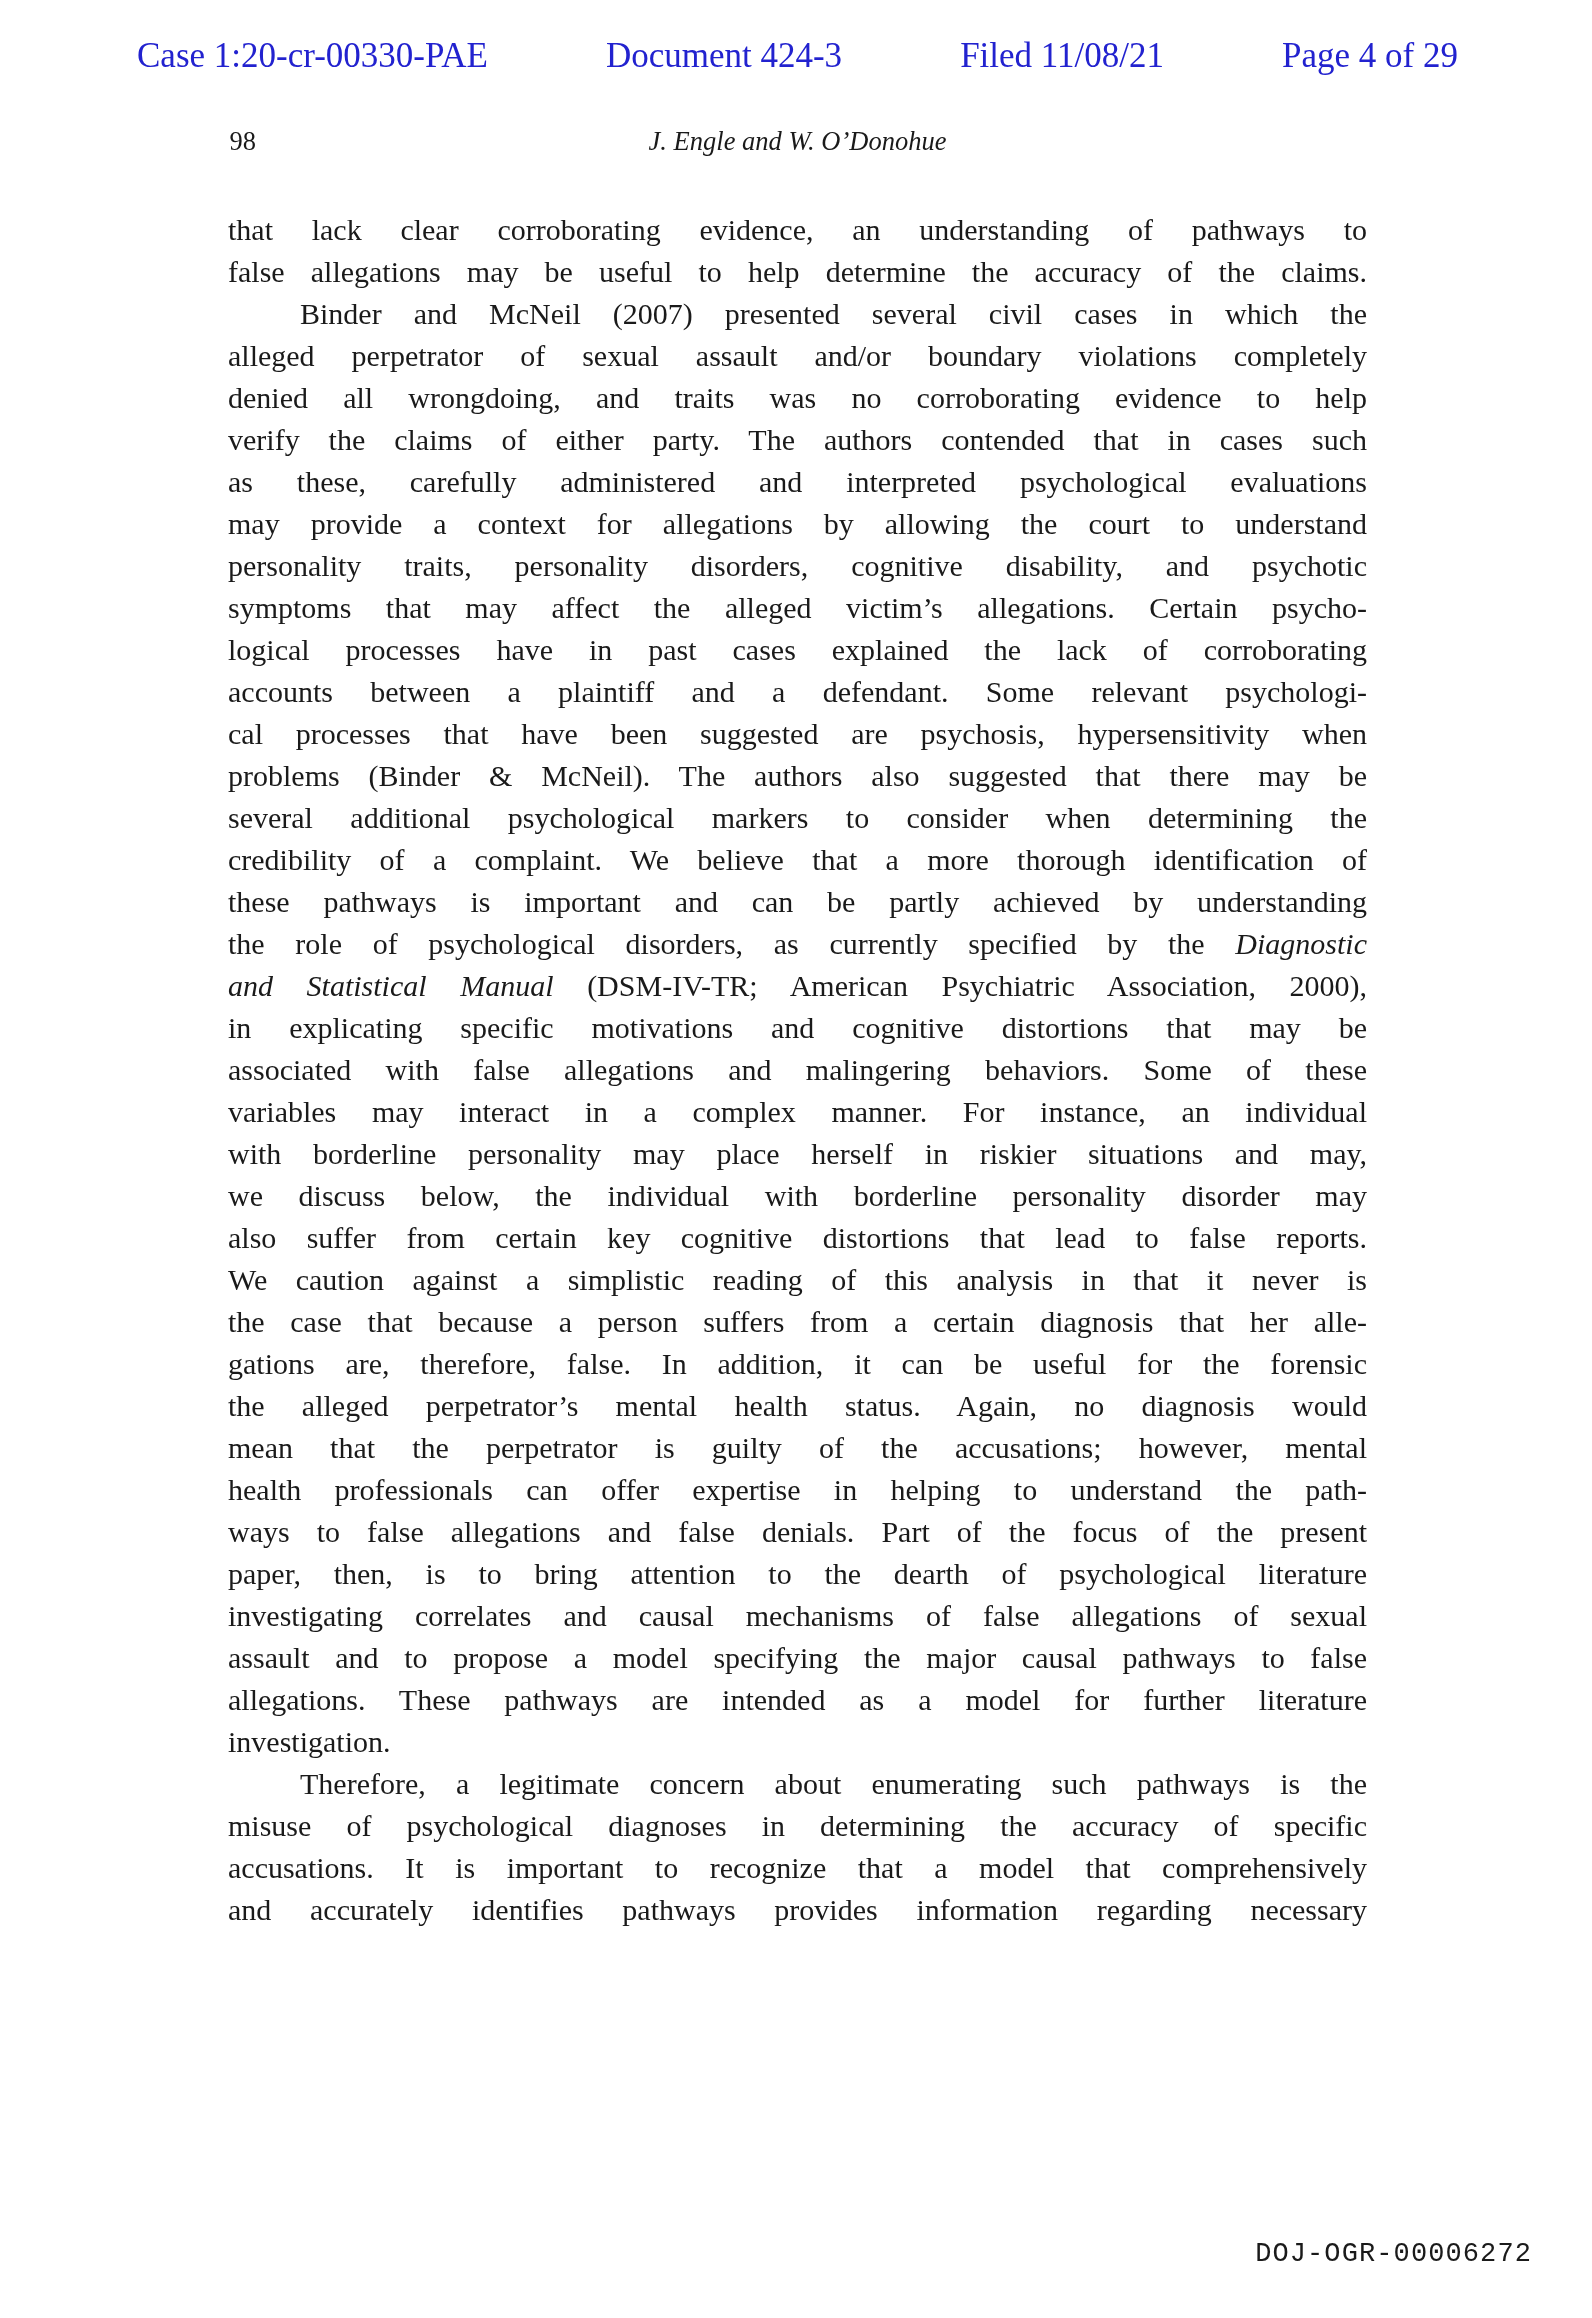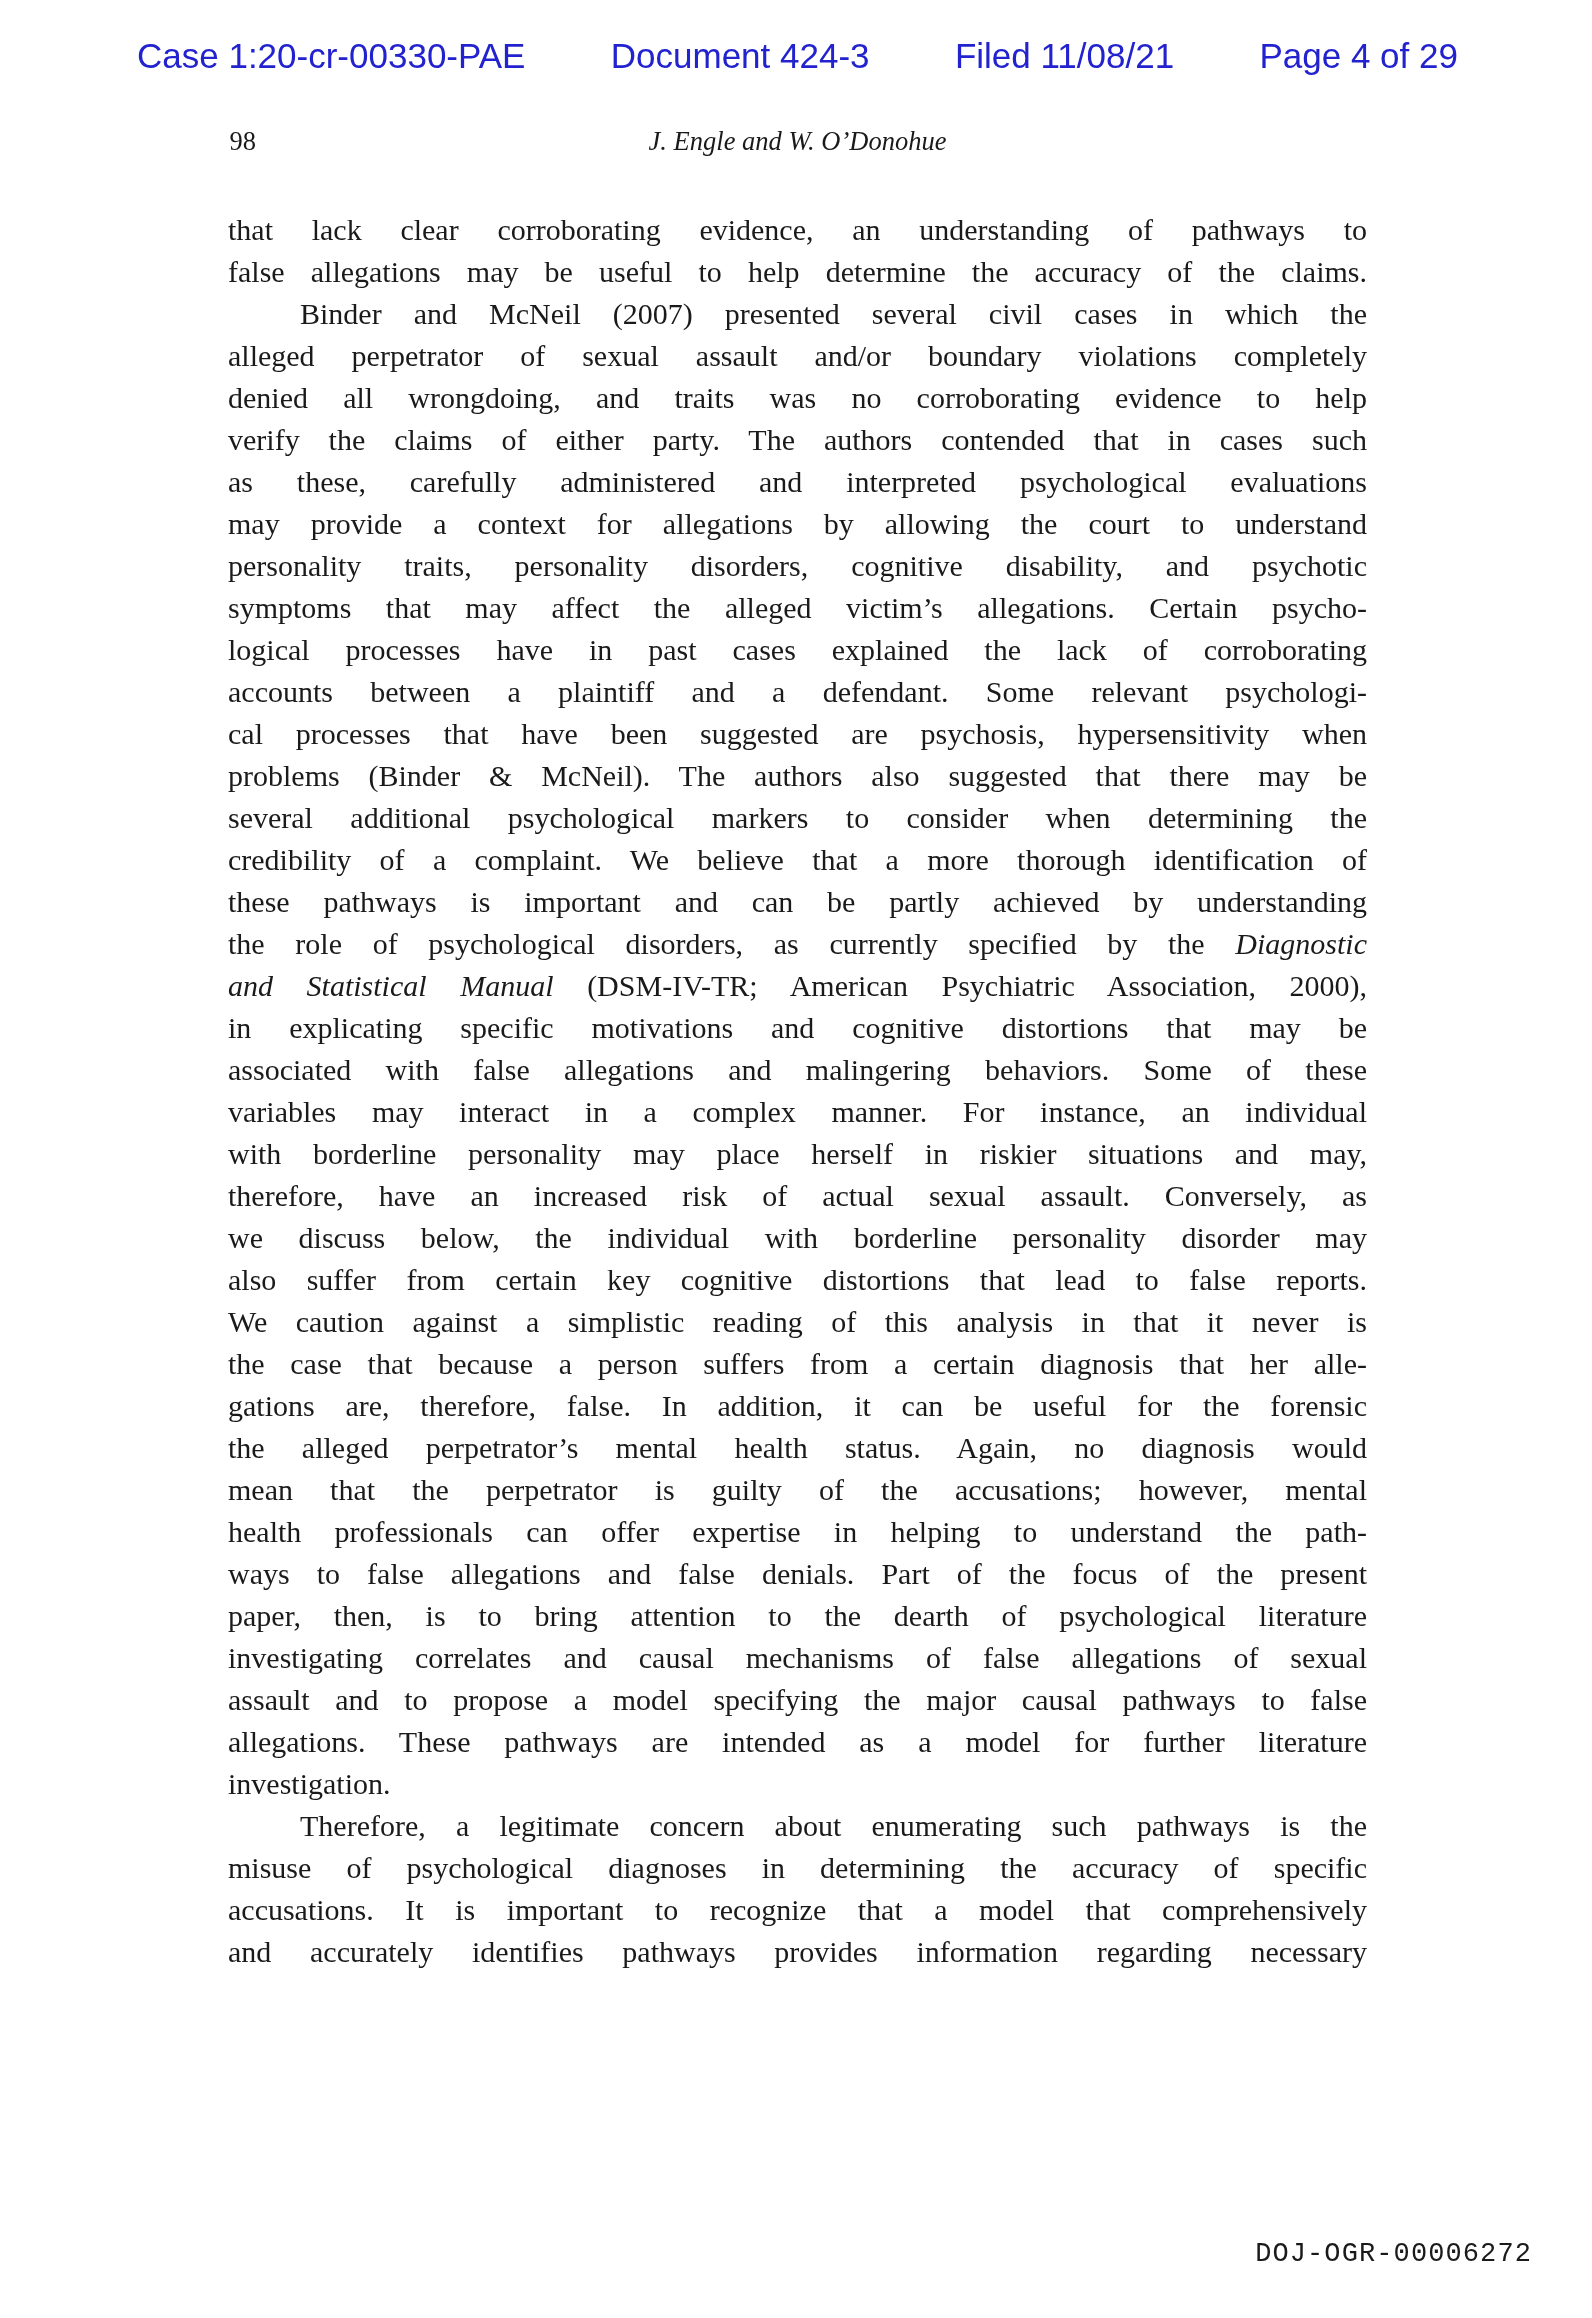--- a/index.html
+++ b/index.html
@@ -83,21 +83,21 @@
     font-size: 27px;
     letter-spacing: 1.1px;
     white-space: nowrap;
   }
 </style>
 </head>
 <body>
 
 <div class="page" style="color: rgb(26, 26, 26);">
 
-  <div class="stamp" style="color: rgb(34, 34, 207);">
+  <div class="stamp" style="color: rgb(34, 34, 207); font-family: Liberation Serif, serif;">
     <span>Case 1:20-cr-00330-PAE</span>
     <span>Document 424-3</span>
     <span>Filed 11/08/21</span>
     <span>Page 4 of 29</span>
   </div>
 
   <div class="runhead">
     <span class="pageno">98</span>
     <span class="runtitle">J. Engle and W. O’Donohue</span>
   </div>
@@ -119,21 +119,20 @@
       <div class="line"><span>problems (Binder &amp; McNeil). The authors also suggested that there may be</span></div>
       <div class="line"><span>several additional psychological markers to consider when determining the</span></div>
       <div class="line"><span>credibility of a complaint. We believe that a more thorough identification of</span></div>
       <div class="line"><span>these pathways is important and can be partly achieved by understanding</span></div>
       <div class="line"><span>the role of psychological disorders, as currently specified by the </span><span class="it">Diagnostic</span></div>
       <div class="line"><span class="it">and Statistical Manual</span><span> (DSM-IV-TR; American Psychiatric Association, 2000),</span></div>
       <div class="line"><span>in explicating specific motivations and cognitive distortions that may be</span></div>
       <div class="line"><span>associated with false allegations and malingering behaviors. Some of these</span></div>
       <div class="line"><span>variables may interact in a complex manner. For instance, an individual</span></div>
       <div class="line"><span>with borderline personality may place herself in riskier situations and may,</span></div>
-      <div class="line"><span>therefore, have an increased risk of actual sexual assault. Conversely, as</span></div>
       <div class="line"><span>we discuss below, the individual with borderline personality disorder may</span></div>
       <div class="line"><span>also suffer from certain key cognitive distortions that lead to false reports.</span></div>
       <div class="line"><span>We caution against a simplistic reading of this analysis in that it never is</span></div>
       <div class="line"><span>the case that because a person suffers from a certain diagnosis that her alle-</span></div>
       <div class="line"><span>gations are, therefore, false. In addition, it can be useful for the forensic</span></div>
       <div class="line"><span>the alleged perpetrator’s mental health status. Again, no diagnosis would</span></div>
       <div class="line"><span>mean that the perpetrator is guilty of the accusations; however, mental</span></div>
       <div class="line"><span>health professionals can offer expertise in helping to understand the path-</span></div>
       <div class="line"><span>ways to false allegations and false denials. Part of the focus of the present</span></div>
       <div class="line"><span>paper, then, is to bring attention to the dearth of psychological literature</span></div>

